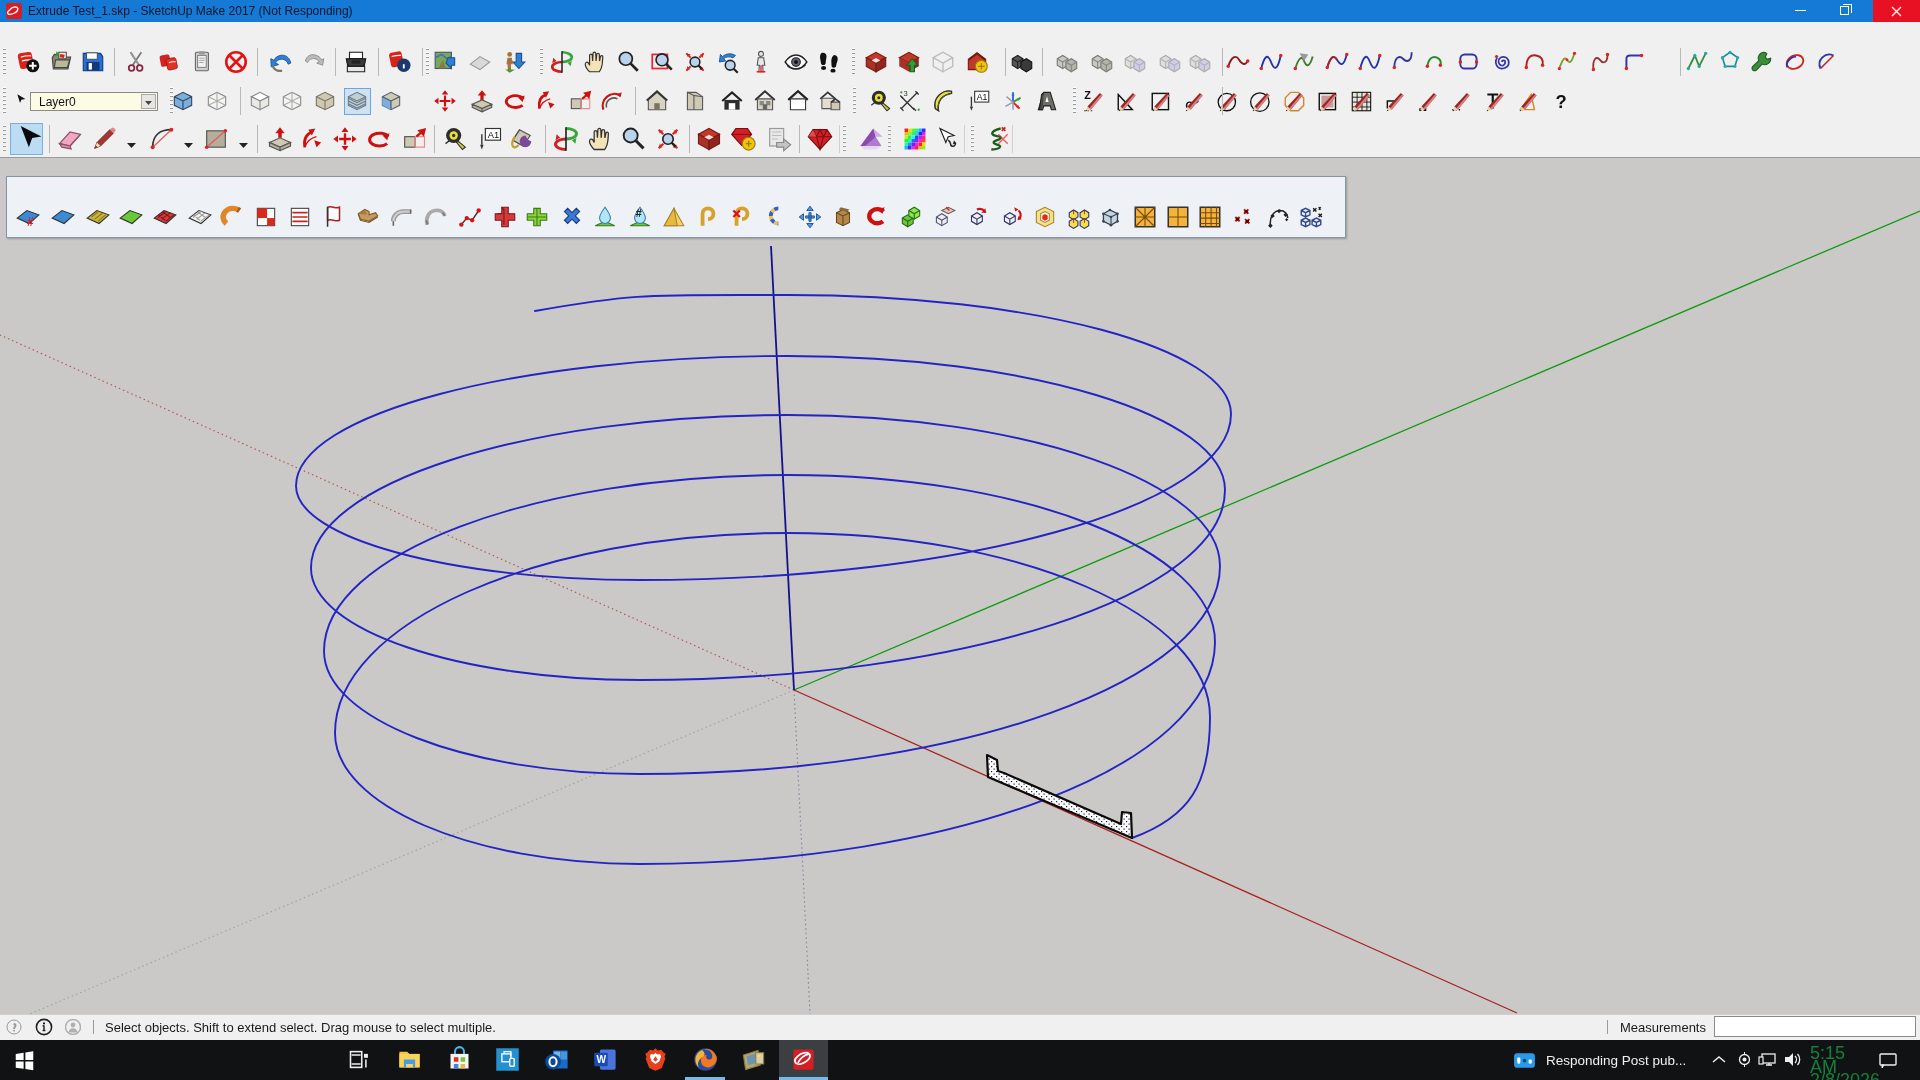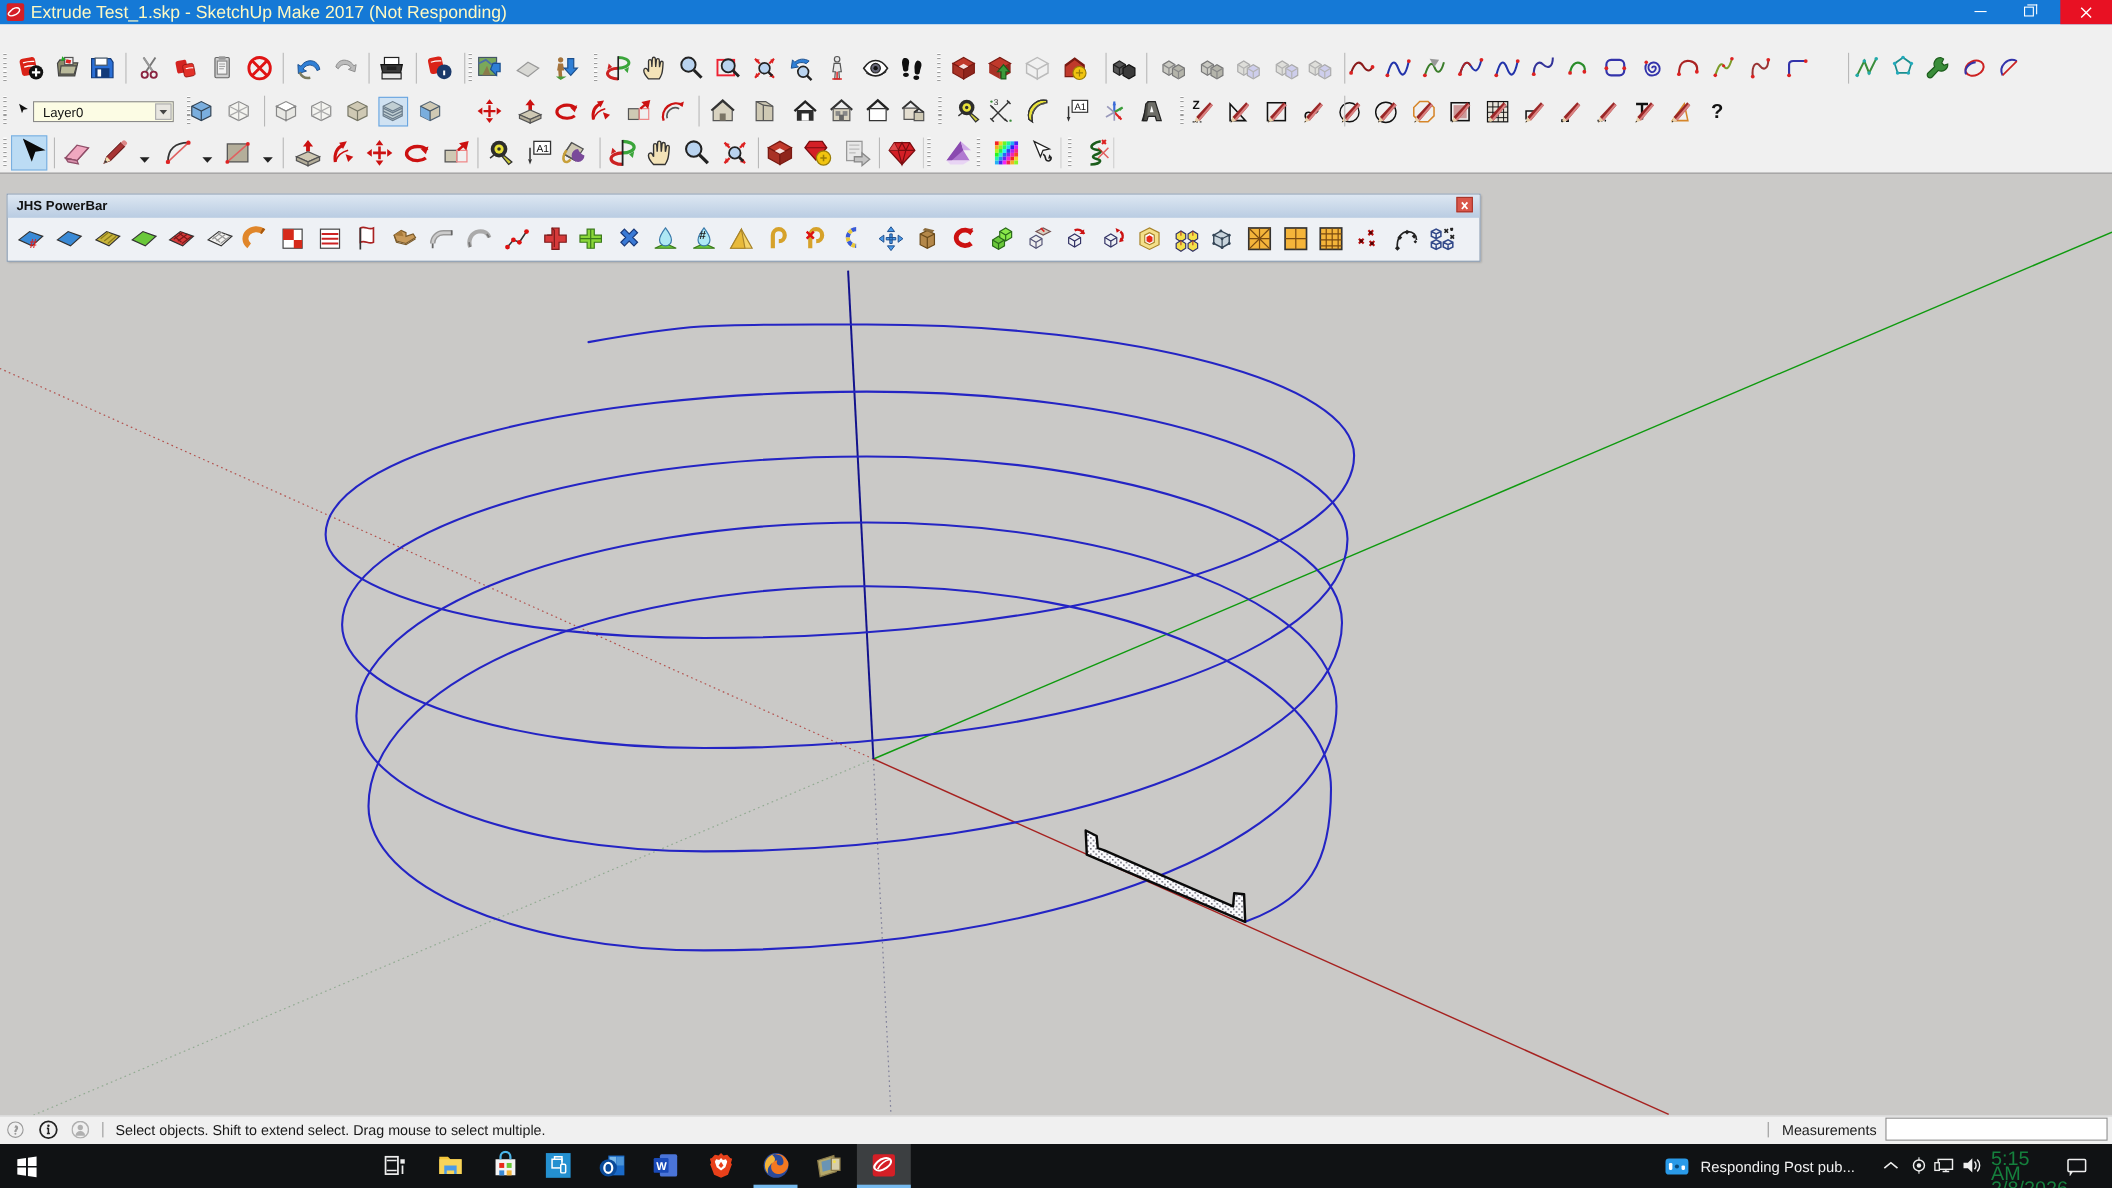--- a/index.html
+++ b/index.html
@@ -8,21 +8,21 @@
 .ic svg{display:block}
 .sep{position:absolute;width:1px;background:#b8b8b8}
 .grip{position:absolute;width:3px;background-image:repeating-linear-gradient(#fff 0 1px,#9a9a9a 1px 2px,transparent 2px 4px)}
 .mi{display:inline-block;color:#111;font-size:13px}
 </style></head><body>
 <div id="root">
 <div class="abs" style="left:0;top:0;width:1920px;height:22px;background:#1579d6">
 <div class="abs" style="left:6px;top:3px;width:16px;height:16px;background:#d41f26;border-radius:2px"><svg width="16" height="16" viewBox="0 0 24 24">
           <path d="M6 10c3-4 9-5 11-3s0 6-4 8-8 3-10 1 1-4 3-6z" fill="none" stroke="#fff" stroke-width="2"></path>
         </svg></div>
-<div class="abs" style="left:28px;top:4px;color:#fef9c3;font-size:16px;line-height:15px">Extrude Test_1.skp - SketchUp Make 2017 (Not Responding)</div>
+<div class="abs" style="left:28px;top:4px;color:#0f172a;font-size:12px;line-height:15px">Extrude Test_1.skp - SketchUp Make 2017 (Not Responding)</div>
 <div class="abs" style="left:1795px;top:10px;width:11px;height:1px;background:#fff"></div>
 <div class="abs" style="left:1840px;top:6px;width:9px;height:9px;border:1px solid #fff"></div>
 <div class="abs" style="left:1843px;top:4px;width:9px;height:9px;border:1px solid #fff;border-bottom:none;border-left:none"></div>
 <div class="abs" style="left:1873px;top:0;width:47px;height:22px;background:#e81123"><svg width="47" height="22">
           <path d="M19 7l9 9M28 7l-9 9" stroke="#fff" stroke-width="1.3"></path>
         </svg></div>
 </div>
 <div class="abs" style="left:0;top:44px;width:1920px;height:114px;background:#f0f0f0;border-bottom:1px solid #a8a8a8"></div>
 <div class="grip" style="left:3px;top:48px;height:28px"></div>
 <div class="grip" style="left:3px;top:87px;height:28px"></div>
@@ -993,26 +993,20 @@
 <defs>
           <pattern id="stip" width="5" height="5" patternUnits="userSpaceOnUse">
             <rect width="5" height="5" fill="#fbfbfd"></rect>
             <rect x="1" y="1" width="1.2" height="1.2" fill="#223"></rect>
             <rect x="3.5" y="3.5" width="1.2" height="1.2" fill="#223"></rect>
           </pattern>
         </defs>
 <path d="M987 755 L997 760 L998 771 L1004 773 L1121 824 L1122 812 L1131 813 L1132 838 L988 777 Z" fill="url(#stip)" stroke="#0a0a0a" stroke-width="2.2" stroke-linejoin="round"></path>
 </svg>
 <div class="abs" style="left:6px;top:18px;width:1340px;height:62px;border:1px solid #8496ac;background:#eef1f5;box-shadow:1px 1px 2px rgba(0,0,0,.25)">
-<div class="abs" style="left:0;top:0;width:1338px;height:21px;background:linear-gradient(#dde7f2,#b9cce2)">
-          <div class="abs" style="left:8px;top:3px;font-size:12px;font-weight:bold;color:#111">JHS PowerBar</div>
-          <div class="abs" style="left:1317px;top:2px;width:15px;height:14px;background:#d9564a;border:1px solid #a8352a"><svg width="13" height="12">
-              <path d="M4 3l5 6M9 3L4 9" stroke="#fff" stroke-width="1.6"></path>
-            </svg></div>
-        </div>
 <div class="ic" style="left:8px;top:27px;width:26px;height:26px">
           <svg width="26" height="26" viewBox="0 0 24 24">
             <path d="M2 13l9-7 11 4-9 8z" fill="#3a8ad6" stroke="#333" stroke-width="1"></path>
             <text x="11" y="20" font-size="11" font-weight="bold" fill="#d22">#</text>
           </svg>
         </div>
 <div class="ic" style="left:43px;top:27px;width:26px;height:26px">
           <svg width="26" height="26" viewBox="0 0 24 24">
             <path d="M2 13l9-7 11 4-9 8z" fill="#3a8ad6" stroke="#333" stroke-width="1"></path>
           </svg>

